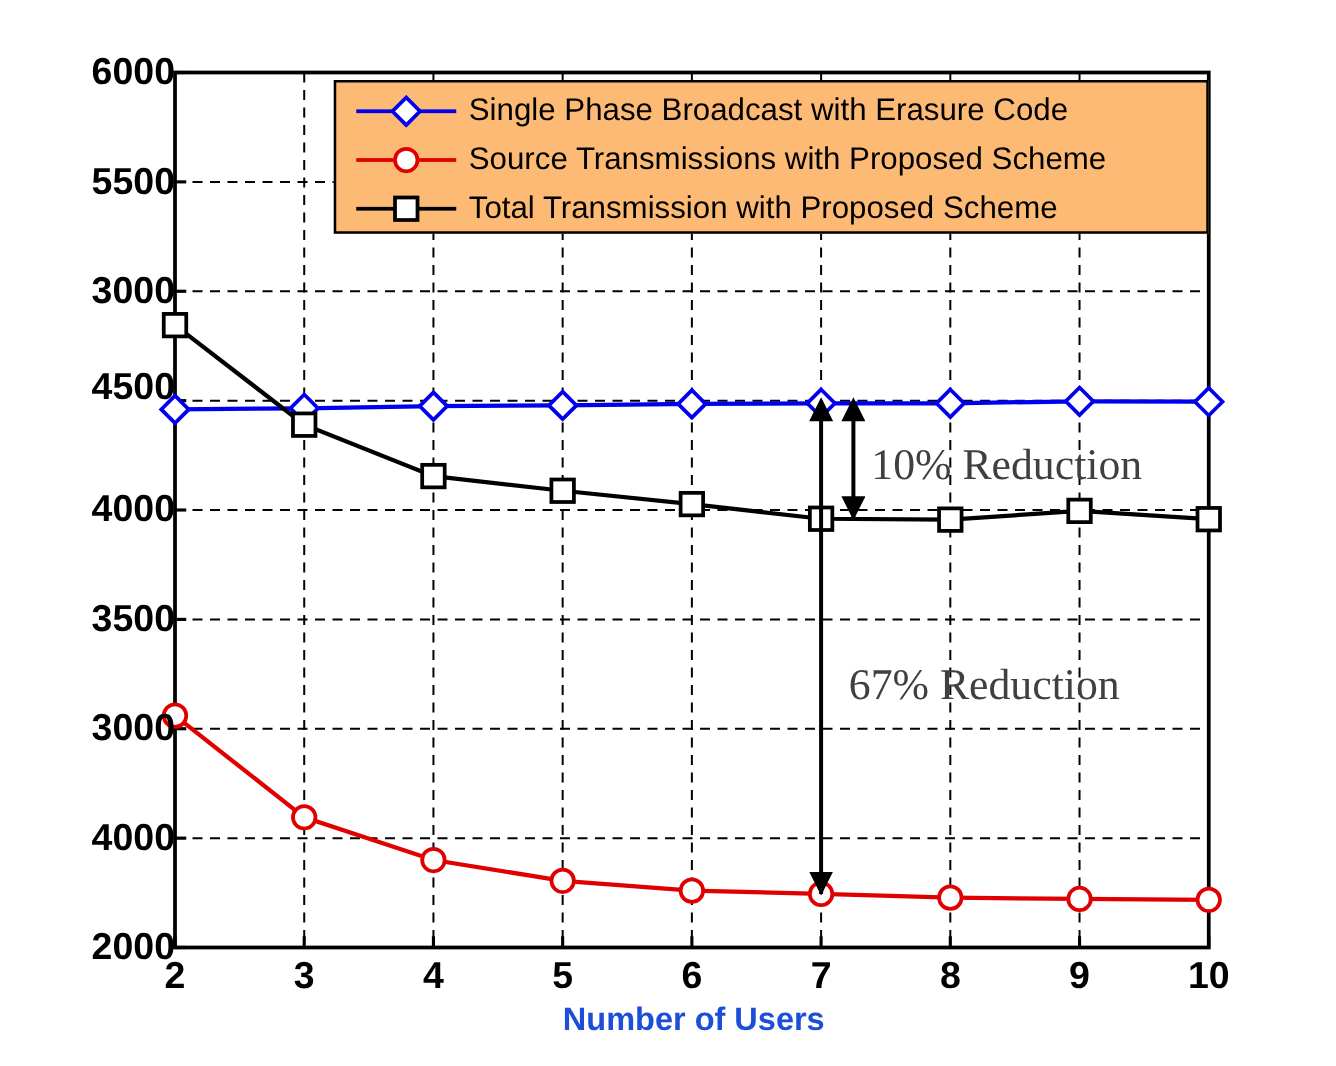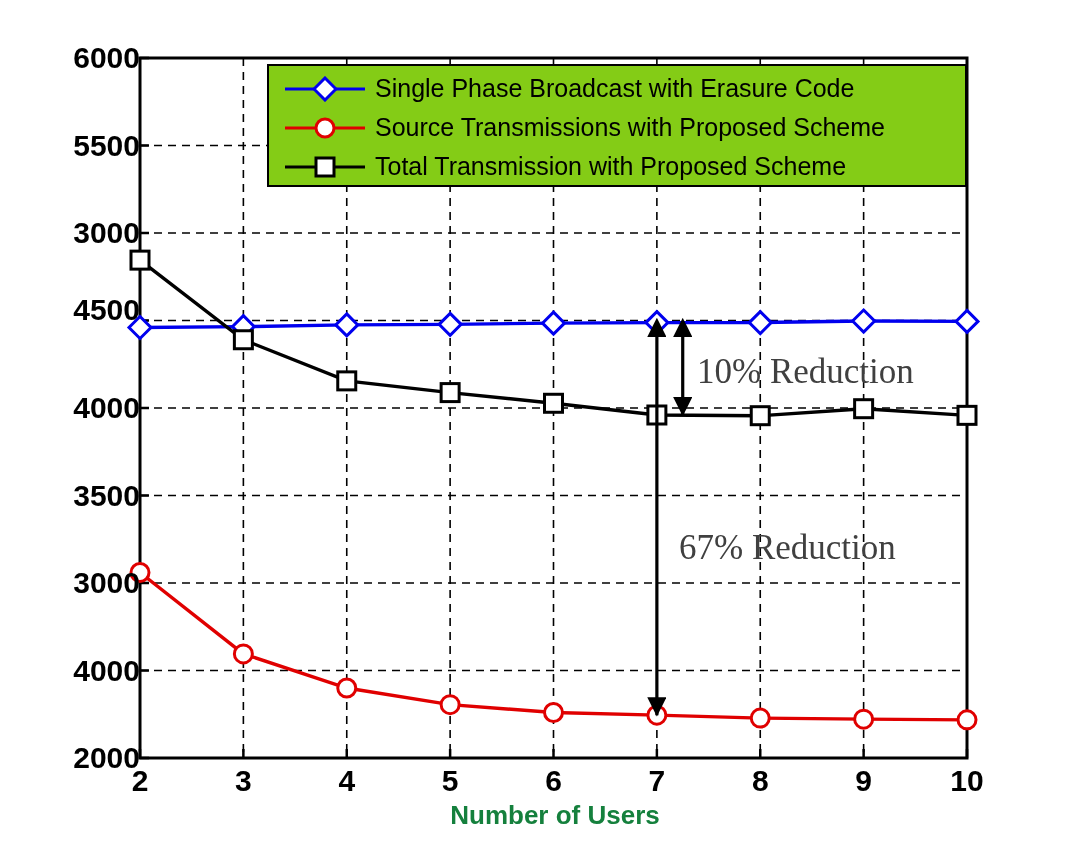--- a/index.html
+++ b/index.html
@@ -21,21 +21,21 @@
     height: 853px;
   }
   .xlabel {
     position: absolute;
     left: 140px;
     top: 800px;
     width: 830px;
     text-align: center;
     font-size: 26px;
     font-weight: 700;
-    color: #15803d;
+    color: #1d4ed8;
   }
   .ytick {
     position: absolute;
     right: 0;
     width: 100px;
     text-align: right;
     font-size: 30px;
     font-weight: 700;
     color: #000;
     transform: translateY(-50%);
@@ -63,21 +63,21 @@
   }
   #annot-10 { left: 697px; top: 352px; }
   #annot-40 { left: 679px; top: 528px; }
 
   .legend-box {
     position: absolute;
     left: 267px;
     top: 64px;
     width: 700px;
     height: 123px;
-    background: #84cc16;
+    background: #fdba74;
     border: 2px solid #000000;
     box-sizing: border-box;
     padding: 3px 0 0 0;
   }
   .legend-row {
     display: flex;
     align-items: center;
     height: 39px;
     padding-left: 16px;
   }

